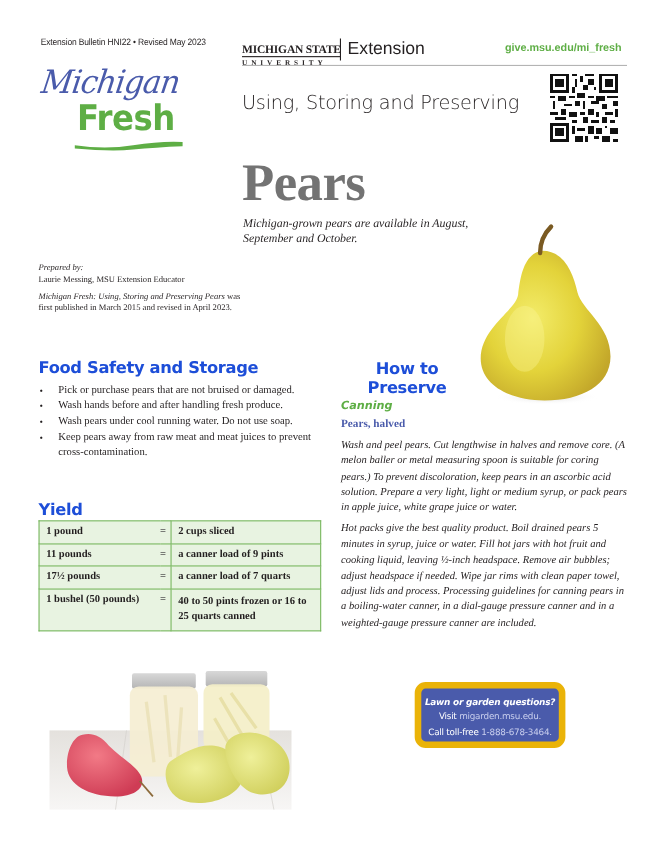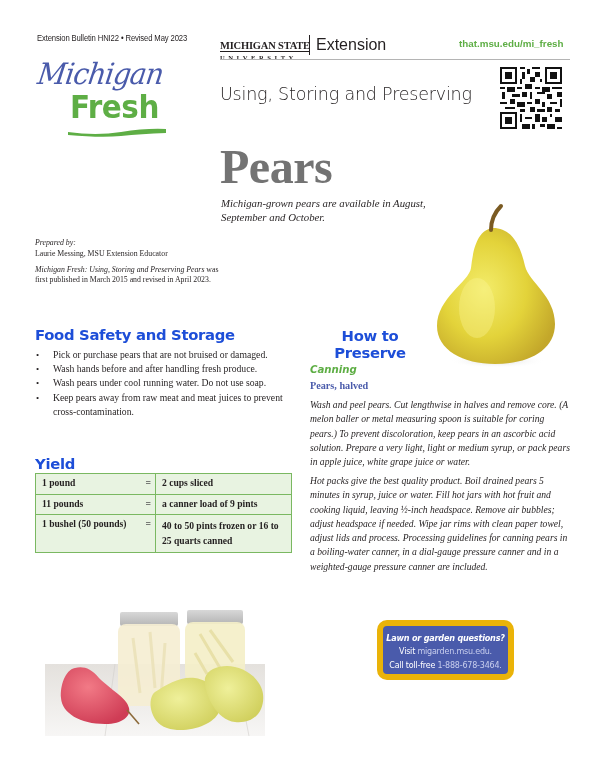--- a/index.html
+++ b/index.html
@@ -71,21 +71,21 @@
 <svg class="abs logo-swoosh" viewBox="0 0 102 12">
   <path d="M2 6 Q 30 10 55 6 T 100 3 L 100 7 Q 75 8 55 10 T 2 9 Z" fill="#5eae45"></path>
 </svg>
 
 <div class="abs msu-wordmark">
   <div class="msu-line1">MICHIGAN STATE</div>
   <div class="msu-line2">UNIVERSITY</div>
 </div>
 <div class="abs msu-divider"></div>
 <div class="abs msu-ext">Extension</div>
-<div class="abs site-url">that.msu.edu/mi_fresh</div>
+<div class="abs site-url">give.msu.edu/mi_fresh</div>
 <div class="abs header-rule"></div>
 
 <div class="abs subtitle">Using, Storing and Preserving</div>
 
 <svg class="abs qr" viewBox="0 0 25 25" shape-rendering="crispEdges">
   <rect width="25" height="25" fill="#fff"></rect>
   <g fill="#111">
     <rect x="0" y="0" width="7" height="7"></rect>
       <rect x="1" y="1" width="5" height="5" fill="#fff"></rect>
       <rect x="2" y="2" width="3" height="3"></rect>
@@ -190,20 +190,25 @@
       <tr>
     <td class="left">1 pound</td>
     <td class="eq">=</td>
     <td class="right">2 cups sliced</td>
   </tr>
   <tr>
     <td class="left">11 pounds</td>
     <td class="eq">=</td>
     <td class="right">a canner load of 9 pints</td>
   </tr>
+  <tr>
+    <td class="left">17½ pounds</td>
+    <td class="eq">=</td>
+    <td class="right">a canner load of 7 quarts</td>
+  </tr>
   <tr class="tall">
     <td class="left">1 bushel (50 pounds)</td>
     <td class="eq">=</td>
     <td class="right">40 to 50 pints frozen or 16 to 25 quarts canned</td>
   </tr>
 </tbody>
   </table>
 
 <h2 class="abs sect preserve-title">How to Preserve</h2>
 <div class="abs canning">Canning</div>

